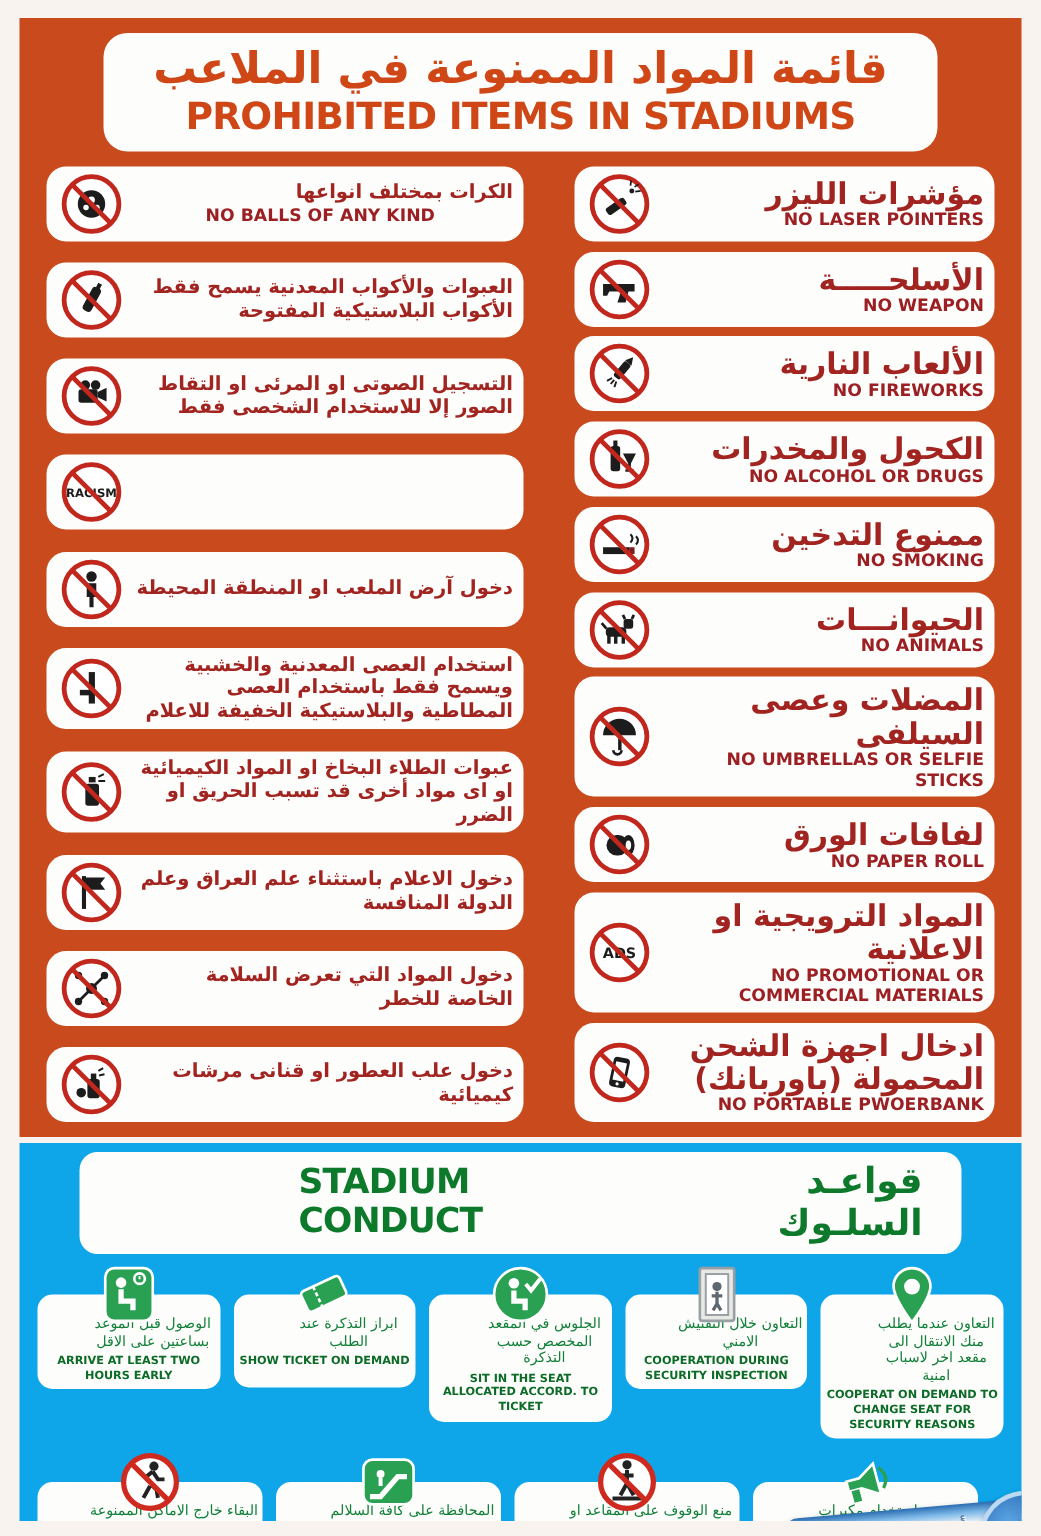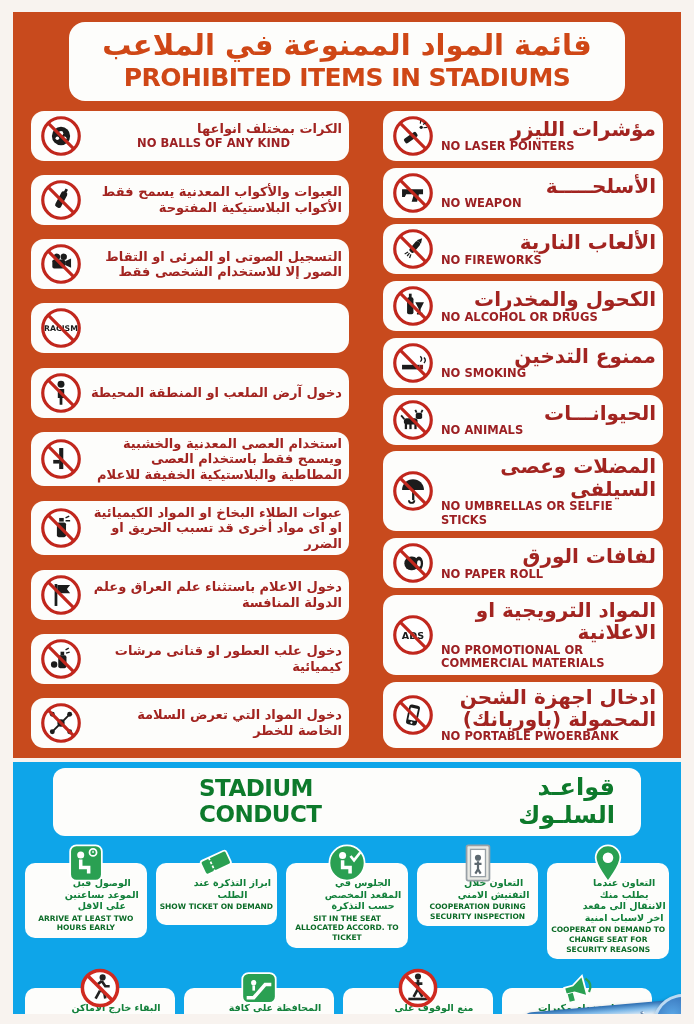--- a/index.html
+++ b/index.html
@@ -37,21 +37,21 @@
     display: flex; align-items: center; gap: 7px;
     padding: 4px 7px 4px 9px;
     min-height: 48px;
     margin-bottom: 0;
   }
   .ban { width: 42px; height: 42px; flex: 0 0 42px; }
   .txt { flex: 1; direction: rtl; text-align: right; }
   .ar { color: #a22420; font-weight: bold; }
   .col-l .ar { font-size: 13px; line-height: 1.2; }
   .col-r .ar { font-size: 20px; line-height: 1.12; }
-  .en { color: #9c2023; font-weight: bold; font-size: 11.5px; line-height: 1.18; direction: ltr; text-align: left; }
+  .en { color: #9c2023; font-weight: bold; font-size: 11.5px; line-height: 1.18; direction: ltr; text-align: right; }
   .col-l .en { text-align: center; padding-right: 4px; }
   
   .green {
     background: #0ea5e9;
     margin-top: 4px;
     flex: 1;
     padding: 6px 10px 6px;
     position: relative;
     overflow: hidden;
   }
@@ -72,21 +72,21 @@
     background: #fdfdfb; border-radius: 10px;
     padding: 14px 3px 5px;
     text-align: center;
     min-height: 62px;
   }
   .cicon {
     position: absolute; top: -22px; left: 50%;
     transform: translateX(-50%);
     width: 44px; height: 44px;
   }
-  .c-ar { color: #12803a; font-weight: bold; font-size: 9.5px; line-height: 1.22; direction: rtl; margin-left: 32px; }
+  .c-ar { color: #12803a; font-weight: normal; font-size: 9.5px; line-height: 1.22; direction: rtl; margin-left: 32px; }
   .c-en { color: #0b6b27; font-weight: bold; font-size: 7.5px; line-height: 1.28; margin-top: 2px; }
   
   .ribbon-wrap { position: relative; flex: 1; height: 80px; }
   .ribbon {
     position: absolute; right: -14px; top: 18px;
     width: 160px; height: 38px;
     background: linear-gradient(180deg, #2a6cb0 0%, #7db8e8 16%, #eef4f9 34%, #f7fafc 60%, #7db8e8 84%, #2a6cb0 100%);
     border-radius: 10px;
     transform: rotate(-5deg);
     display: flex; align-items: center; justify-content: center;
@@ -231,54 +231,54 @@
             </svg>
           <div class="txt">
               <div class="ar">دخول الاعلام باستثناء علم العراق وعلم الدولة المنافسة</div>
               <div class="en"></div>
             </div>
         </div>
 
         <div class="item">
           <svg class="ban" viewBox="0 0 46 46">
               <circle cx="23" cy="23" r="20" fill="#fff" stroke="#c1271d" stroke-width="3.5"></circle>
-              <rect x="20" y="19" width="9" height="14" rx="2" fill="#1c1c1c"></rect>
-              <rect x="22.5" y="15" width="4" height="4" fill="#1c1c1c"></rect>
-              <circle cx="15.5" cy="29" r="3.5" fill="#1c1c1c"></circle>
-              <path d="M28 13 l3.5 -2 M28.5 16.5 l4 -1" stroke="#1c1c1c" stroke-width="1.5"></path>
-              <line x1="9" y1="9" x2="37" y2="37" stroke="#c1271d" stroke-width="3.5"></line>
-            </svg>
-          <div class="txt">
-              <div class="ar">دخول علب العطور او قنانى مرشات كيميائية</div>
-              <div class="en"></div>
-            </div>
-        </div>
-
-        <div class="item">
-          <svg class="ban" viewBox="0 0 46 46">
-              <circle cx="23" cy="23" r="20" fill="#fff" stroke="#c1271d" stroke-width="3.5"></circle>
               <circle cx="23" cy="23" r="4" fill="#1c1c1c"></circle>
               <g stroke="#1c1c1c" stroke-width="2">
                 <line x1="23" y1="23" x2="13.5" y2="13.5"></line>
                 <line x1="23" y1="23" x2="32.5" y2="13.5"></line>
                 <line x1="23" y1="23" x2="13.5" y2="32.5"></line>
                 <line x1="23" y1="23" x2="32.5" y2="32.5"></line>
               </g>
               <circle cx="13.5" cy="13.5" r="2.7" fill="#1c1c1c"></circle>
               <circle cx="32.5" cy="13.5" r="2.7" fill="#1c1c1c"></circle>
               <circle cx="13.5" cy="32.5" r="2.7" fill="#1c1c1c"></circle>
               <circle cx="32.5" cy="32.5" r="2.7" fill="#1c1c1c"></circle>
               <line x1="9" y1="9" x2="37" y2="37" stroke="#c1271d" stroke-width="3.5"></line>
             </svg>
           <div class="txt">
               <div class="ar">دخول المواد التي تعرض السلامة الخاصة للخطر</div>
               <div class="en"></div>
             </div>
         </div>
 
+        <div class="item">
+          <svg class="ban" viewBox="0 0 46 46">
+              <circle cx="23" cy="23" r="20" fill="#fff" stroke="#c1271d" stroke-width="3.5"></circle>
+              <rect x="20" y="19" width="9" height="14" rx="2" fill="#1c1c1c"></rect>
+              <rect x="22.5" y="15" width="4" height="4" fill="#1c1c1c"></rect>
+              <circle cx="15.5" cy="29" r="3.5" fill="#1c1c1c"></circle>
+              <path d="M28 13 l3.5 -2 M28.5 16.5 l4 -1" stroke="#1c1c1c" stroke-width="1.5"></path>
+              <line x1="9" y1="9" x2="37" y2="37" stroke="#c1271d" stroke-width="3.5"></line>
+            </svg>
+          <div class="txt">
+              <div class="ar">دخول علب العطور او قنانى مرشات كيميائية</div>
+              <div class="en"></div>
+            </div>
+        </div>
+
       </div>
 
       <div class="col col-r">
 
         <div class="item">
           <svg class="ban" viewBox="0 0 46 46">
               <circle cx="23" cy="23" r="20" fill="#fff" stroke="#c1271d" stroke-width="3.5"></circle>
               <g transform="rotate(-35 23 23)">
                 <rect x="12" y="20" width="16" height="6" rx="2" fill="#1c1c1c"></rect>
               </g>

